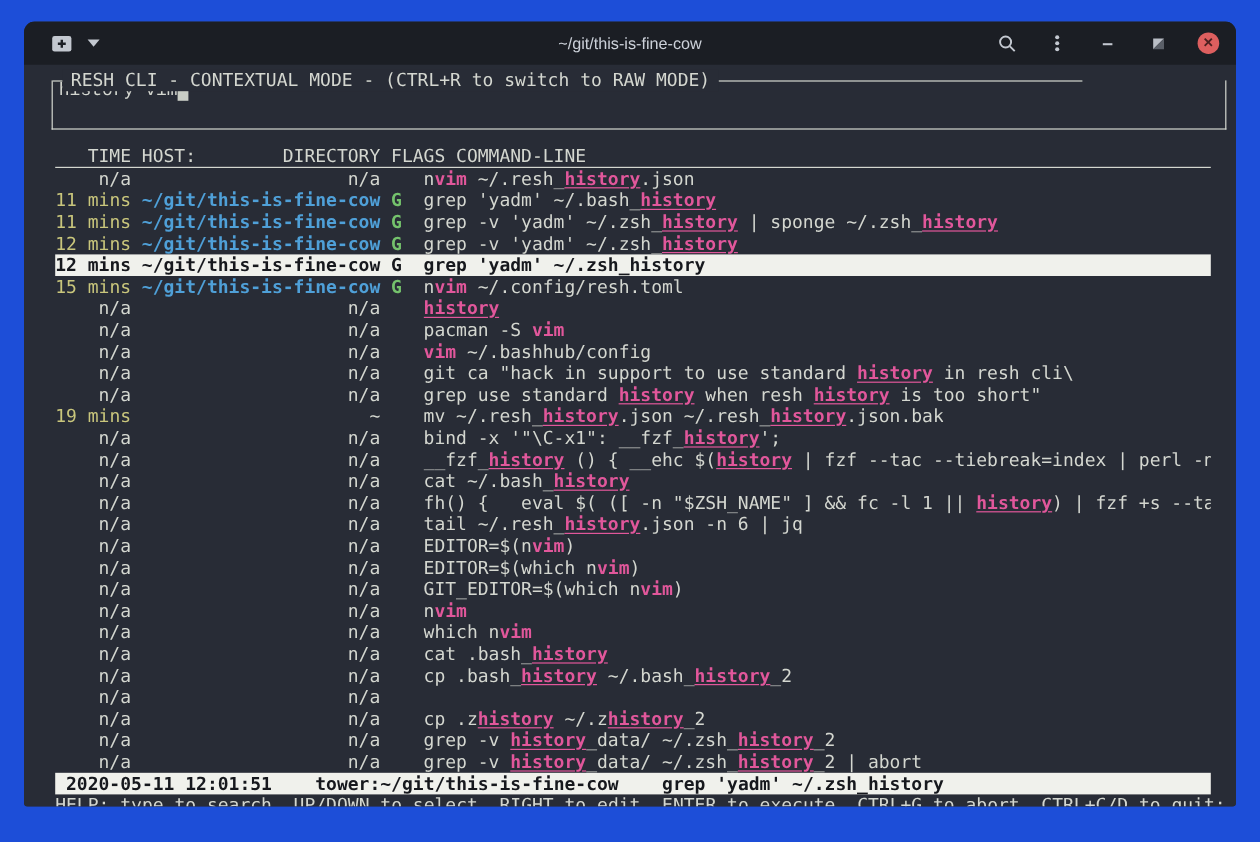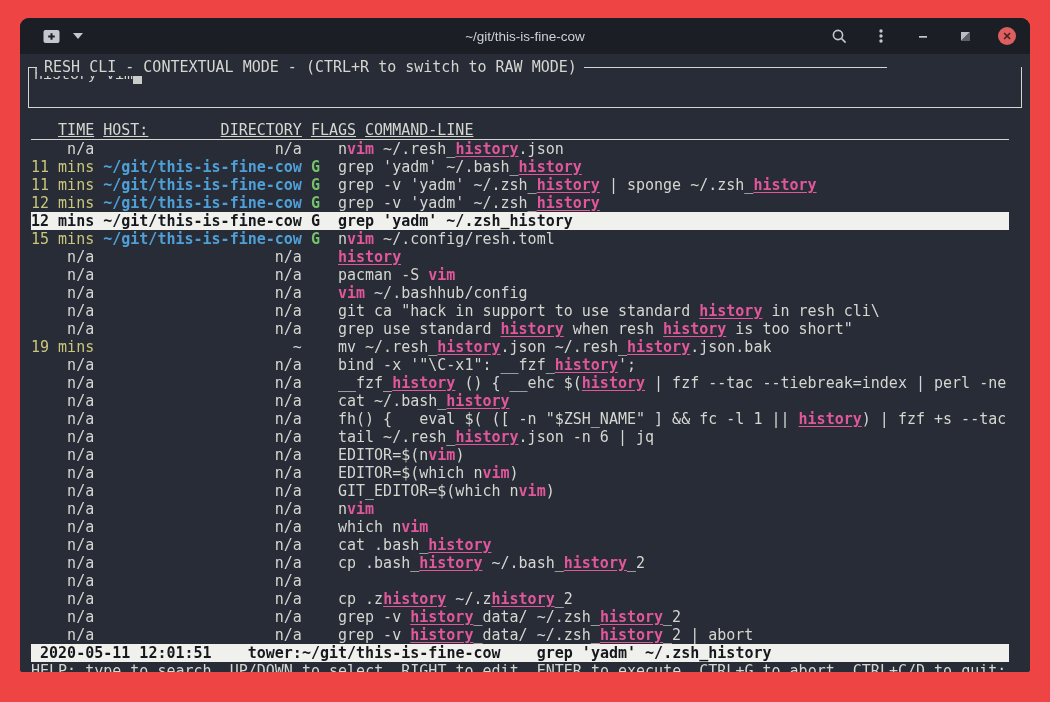--- a/index.html
+++ b/index.html
@@ -1,16 +1,16 @@
 <!DOCTYPE html>
 <html style="--titlebar: #1b1e24; --tbtext: #ccd1d9; --icon: #c3c8d0; --close: #dd5f5f; --closex: #4a2020; --termbg: #282c36; --fg: #d4d7d0; --yellow: #c9c67c; --blue: #4fa0d8; --green: #74c26c; --pink: #e1579b; --selbg: #f0f1ec; --seldark: #16181d;"><head>
 <meta charset="utf-8">
 <style>
   html,body{margin:0;padding:0;background:#000;}
-  .screen{position:relative;width:1050px;height:702px;background:#ef4444;overflow:hidden;
+  .screen{position:relative;width:1050px;height:702px;background:#1d4ed8;overflow:hidden;
           font-family:"DejaVu Sans Mono",monospace;}
   .window{position:absolute;left:20px;top:18px;width:1010px;height:654px;
           border-radius:9px 9px 3px 3px;overflow:hidden;background:var(--termbg);}
 
   
   .titlebar{position:relative;height:36px;background:var(--titlebar);
             display:flex;align-items:center;font-family:"Liberation Sans",sans-serif;}
   .tb-left{display:flex;align-items:center;gap:12px;padding-left:22px;z-index:2;}
   .newtab{background:none;border:none;padding:0;cursor:pointer;display:flex;align-items:center;}
   .caret{width:0;height:0;border-left:5px solid transparent;border-right:5px solid transparent;
@@ -18,31 +18,31 @@
   .tb-title{position:absolute;left:0;right:0;text-align:center;color:var(--tbtext);
             font-size:13.5px;z-index:1;}
   .tb-right{position:absolute;right:14px;display:flex;align-items:center;gap:24px;z-index:2;}
   .tb-btn{background:none;border:none;padding:0;margin:0;cursor:pointer;display:flex;
           align-items:center;justify-content:center;color:var(--icon);width:18px;height:18px;}
   .closebtn{width:18px;height:18px;border-radius:50%;background:var(--close);
             color:var(--closex);font-size:11px;font-weight:bold;line-height:18px;text-align:center;}
 
   
   .term{position:relative;height:618px;background:var(--termbg);color:var(--fg);
-        font-size:15px;line-height:18px;overflow:hidden;}
+        font-size:15px;line-height:18px;overflow:hidden;padding-left:15px;}
 
   .searchbox{position:relative;margin:8px 8px 0 8px;height:40px;
              border:1px solid var(--fg);border-top:none;}
   .searchbox::before{content:"";position:absolute;top:0;left:0;width:858px;height:1px;background:var(--fg);}
   .box-label{position:absolute;top:-9px;left:8px;padding:0 7px;background:var(--termbg);white-space:pre;}
   .query-line{margin:13px 0 0 5px;white-space:pre;font-family:Liberation Mono, monospace;}
   .cursor{display:inline-block;width:9px;height:16px;background:#c9cdc5;vertical-align:text-bottom;}
 
   .hdr,.row,.statusbar{display:flex;margin:0 21px 0 11px;height:18px;line-height:18px;white-space:pre;}
-  .hdr{margin-top:13px;border-bottom:1px solid var(--fg);text-decoration:underline;}
+  .hdr{margin-top:13px;border-bottom:1px solid var(--fg);}
   .c-time{width:7ch;flex:none;text-align:right;}
   .c-dir{width:22ch;flex:none;margin-left:1ch;text-align:right;align-items:flex-end;}
   .hdr-dir{display:inline-flex;justify-content:space-between;text-align:left;}
   .row .c-flag{width:1ch;flex:none;margin-left:1ch;font-weight:bold;color:var(--green);}
   .hdr .c-flag{width:5ch;flex:none;margin-left:1ch;color:var(--fg);font-weight:normal;}
   .row .c-cmd{margin-left:2ch;white-space:pre;overflow:hidden;}
   .hdr .c-cmd-h{margin-left:1ch;}
   .time-val{color:var(--yellow);}
   .dir-path{color:var(--blue);font-weight:bold;}
   .match{color:var(--pink);font-weight:bold;}

